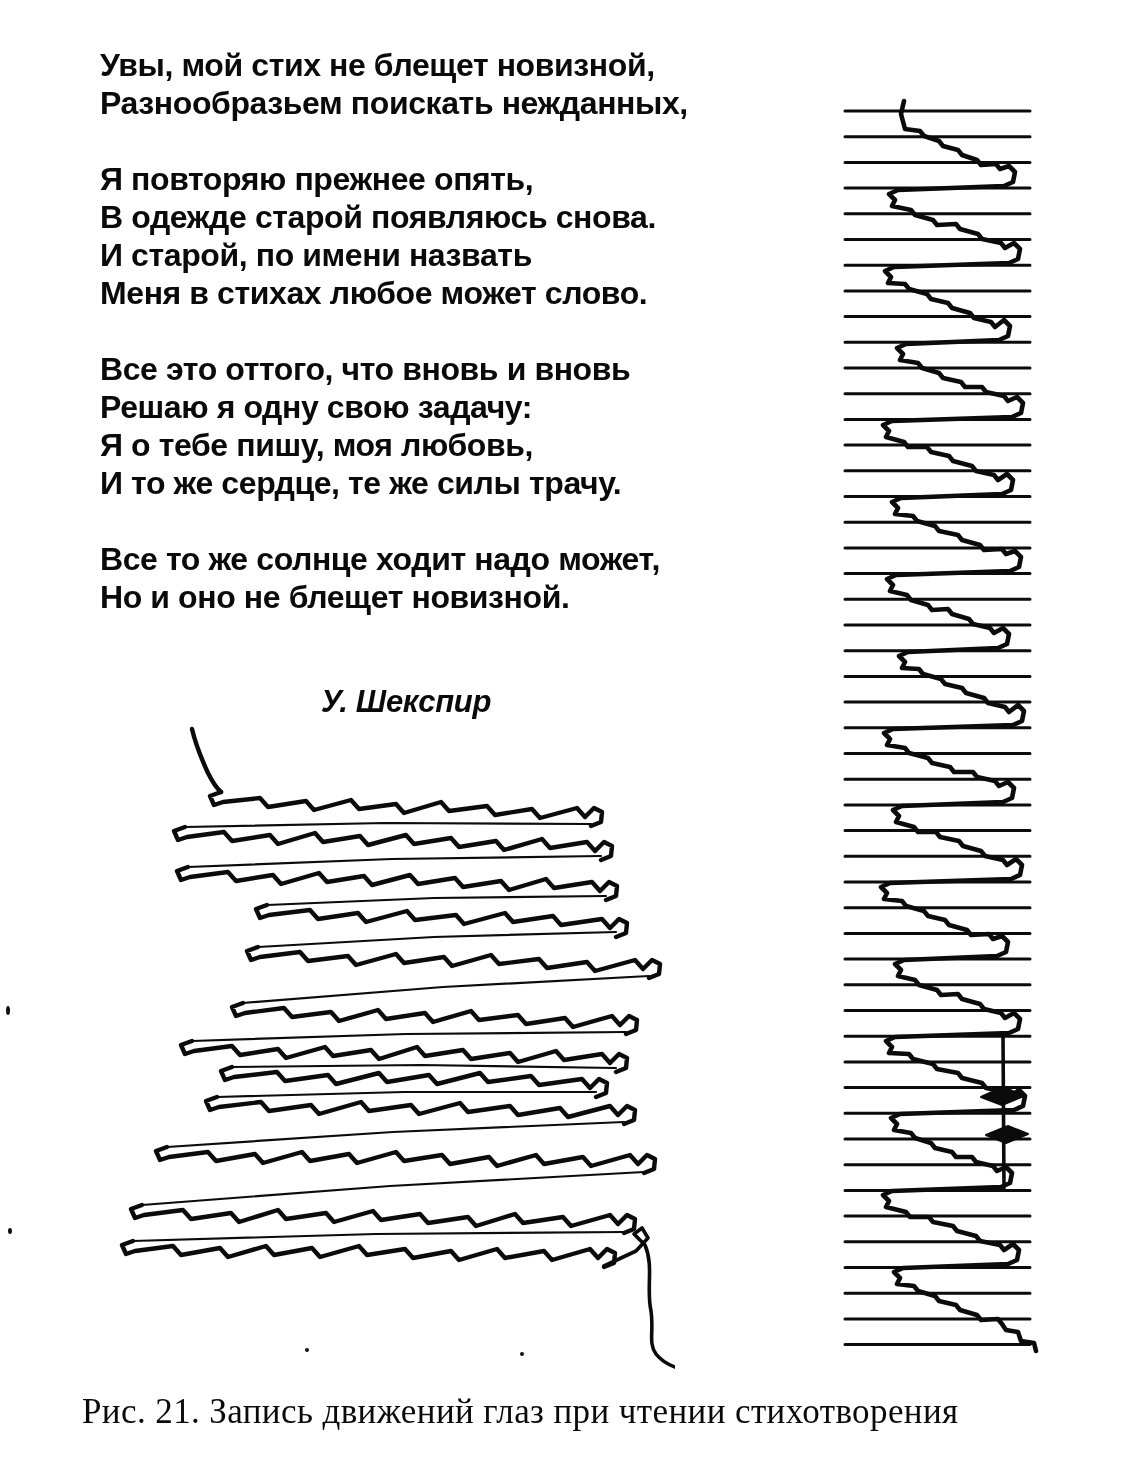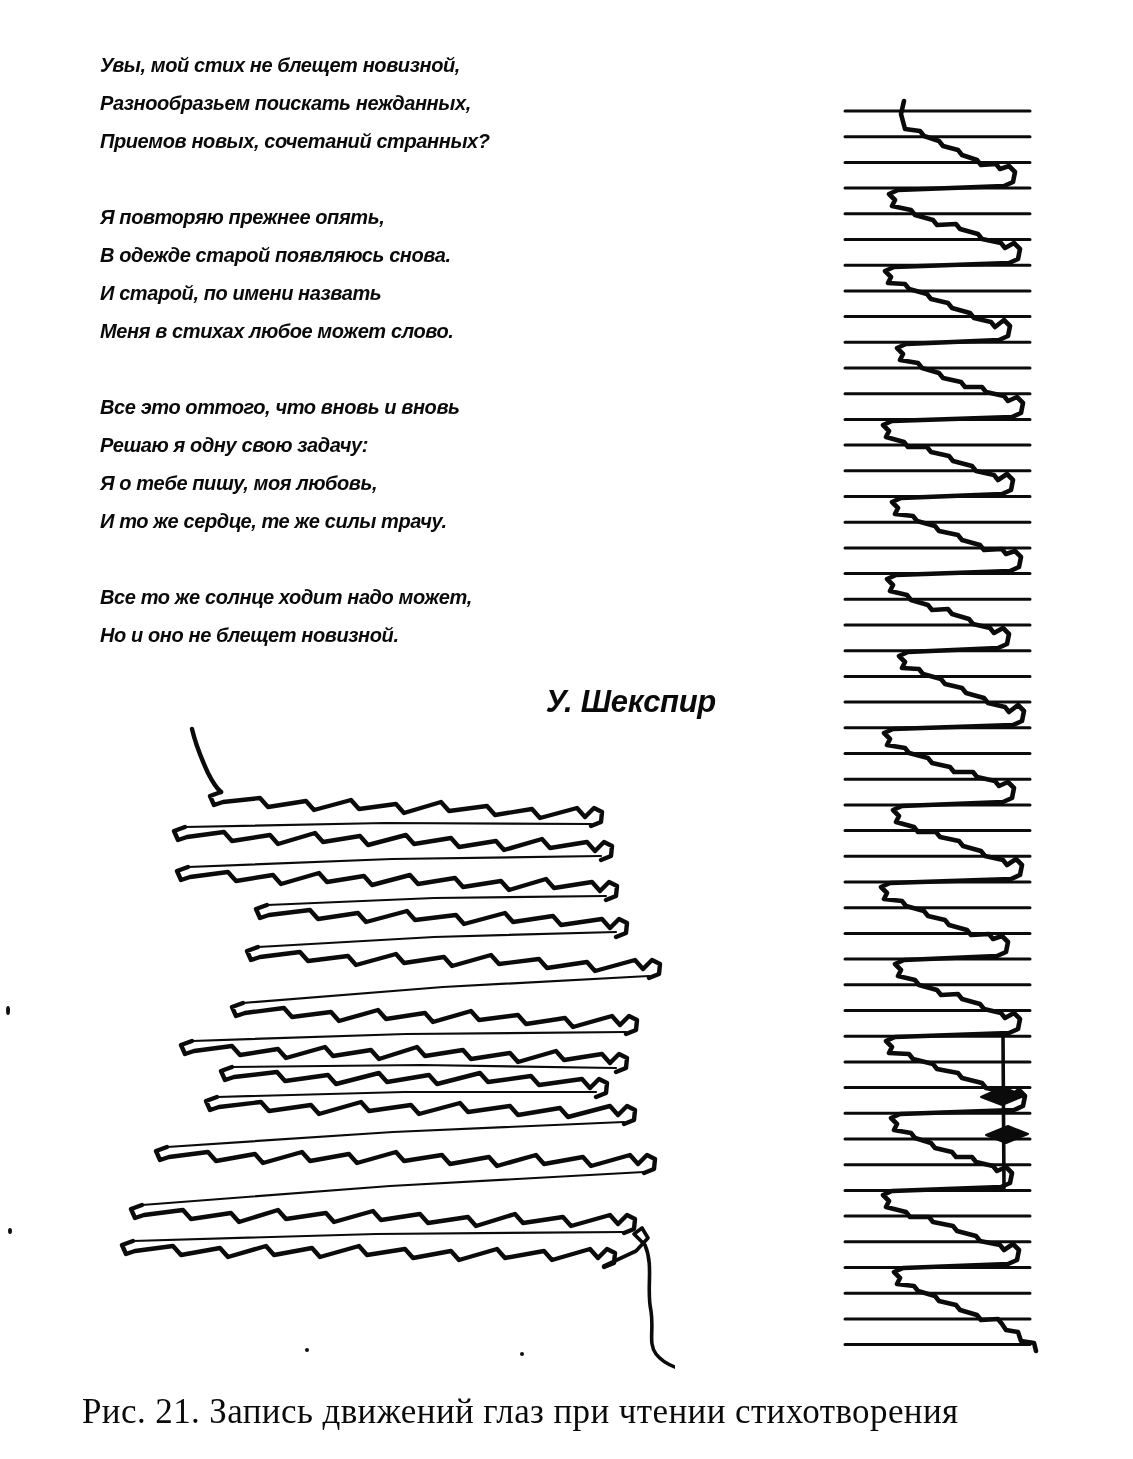--- a/index.html
+++ b/index.html
@@ -4,47 +4,45 @@
 <style>
   html,body{margin:0;padding:0;}
   body{
     width:1133px;height:1459px;position:relative;overflow:hidden;
     background:#ffffff;color:#0a0a0a;
     font-family:"Liberation Sans", sans-serif;
   }
   .poem{position:absolute;left:100px;top:46px;width:680px;}
   .stanza{margin:0 0 38px 0;}
   .stanza div{
-    font-size:20px;line-height:38px;font-weight:bold;letter-spacing:-0.4px;
+    font-size:32px;line-height:38px;font-weight:bold;letter-spacing:-0.4px;
     white-space:nowrap;
-    font-style:italic;
   }
   .attribution{
-    position:absolute;left:96px;top:684px;width:620px;text-align:right;
+    position:absolute;left:96px;top:684px;width:620px;text-align:center;
     font-size:31px;font-weight:bold;font-style:italic;letter-spacing:-0.3px;
   }
   .fig-left{position:absolute;left:95px;top:715px;width:580px;height:660px;}
   .fig-right{position:absolute;left:840px;top:96px;width:200px;height:1280px;}
   .caption{
     position:absolute;left:82px;top:1392px;width:1040px;
     font-family:"Liberation Serif", serif;
     font-size:35px;letter-spacing:0.4px;white-space:nowrap;
   }
   .speck{position:absolute;background:#111;border-radius:50%;}
   svg path{fill:none;stroke:#0b0b0b;stroke-linecap:round;stroke-linejoin:round;}
   svg path.filled{fill:#0b0b0b;stroke:#0b0b0b;}
 </style>
 </head>
 <body>
 
 <div class="poem">
   <div class="stanza">
     <div>Увы, мой стих не блещет новизной,</div>
     <div>Разнообразьем поискать нежданных,</div>
-    <div>Приемов новых, сочетаний странных?</div>
   </div>
   <div class="stanza">
     <div>Я повторяю прежнее опять,</div>
     <div>В одежде старой появляюсь снова.</div>
     <div>И старой, по имени назвать</div>
     <div>Меня в стихах любое может слово.</div>
   </div>
   <div class="stanza">
     <div>Все это оттого, что вновь и вновь</div>
     <div>Решаю я одну свою задачу:</div>

